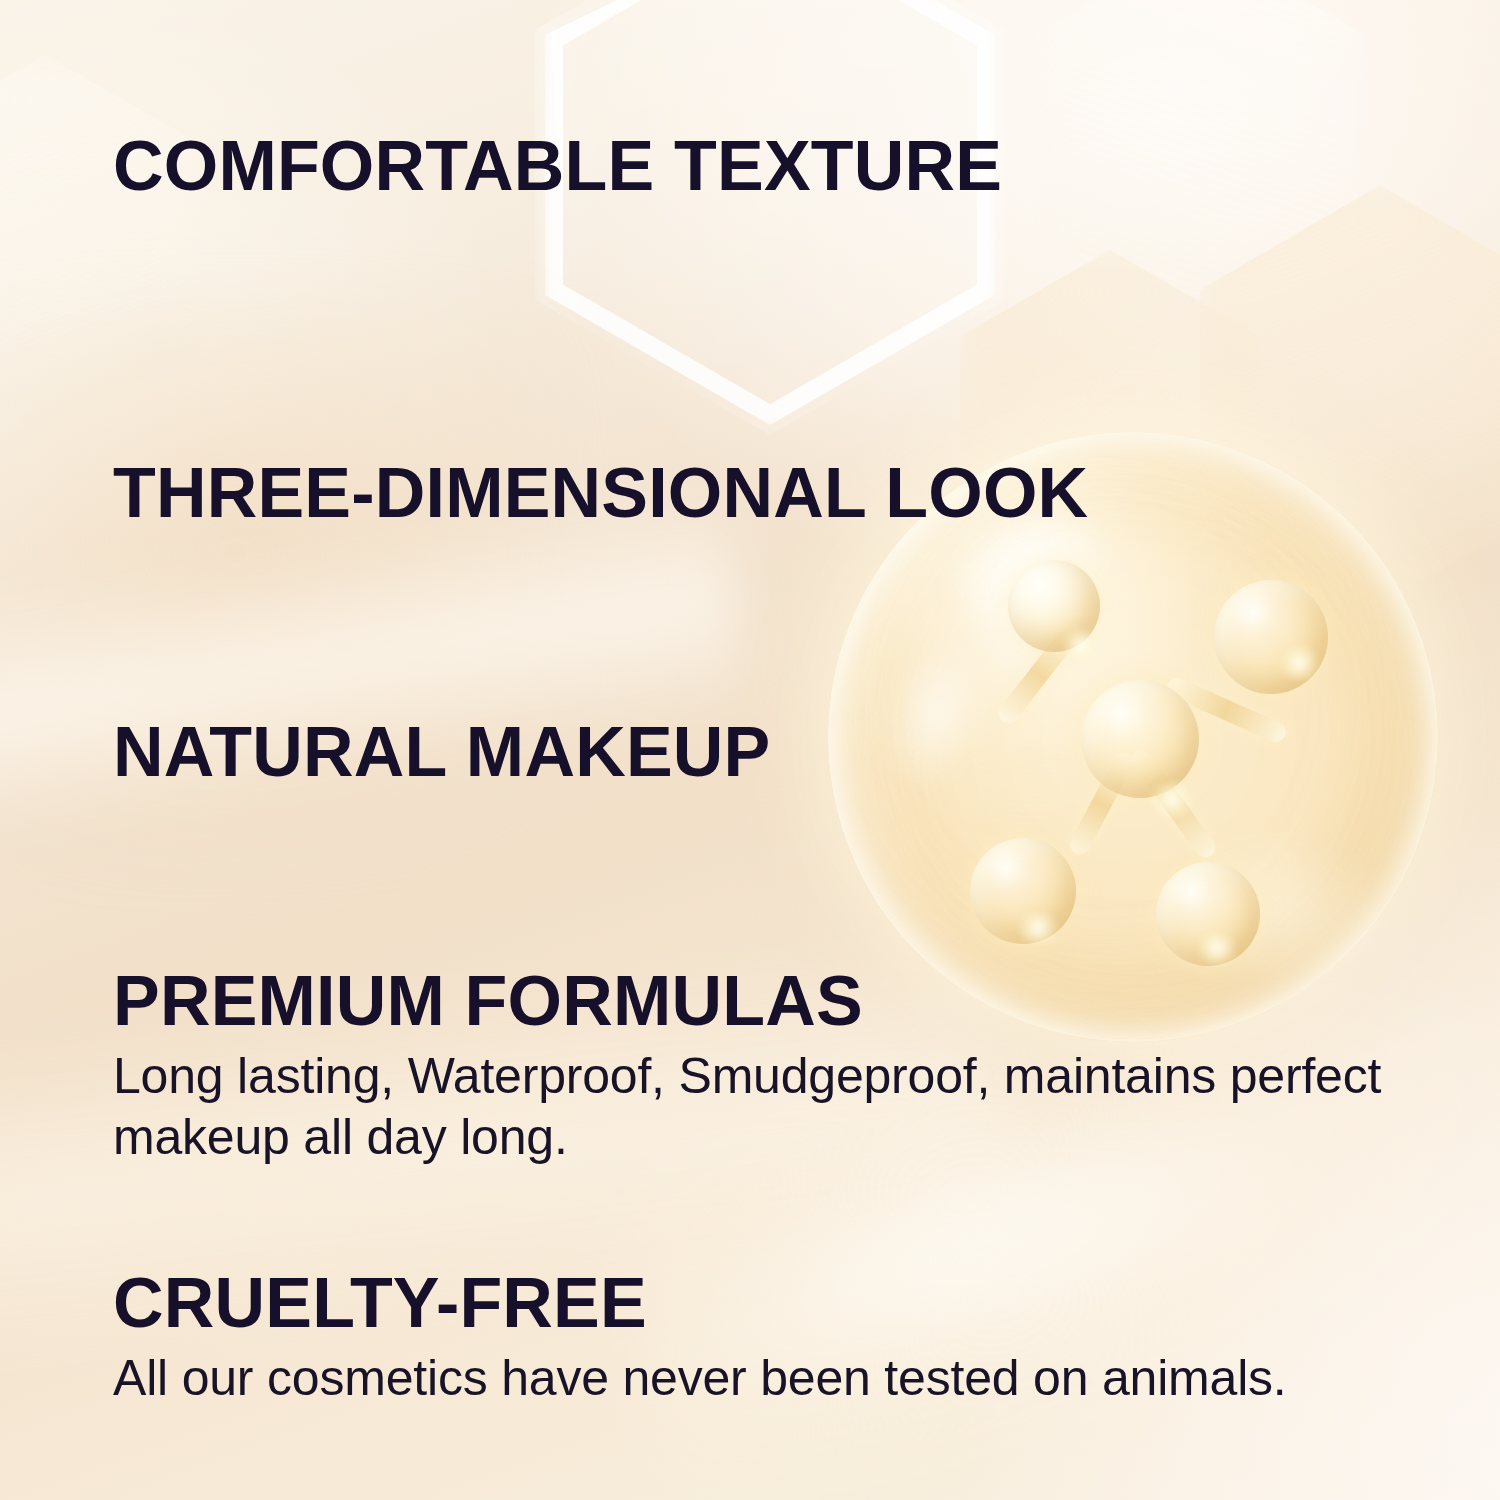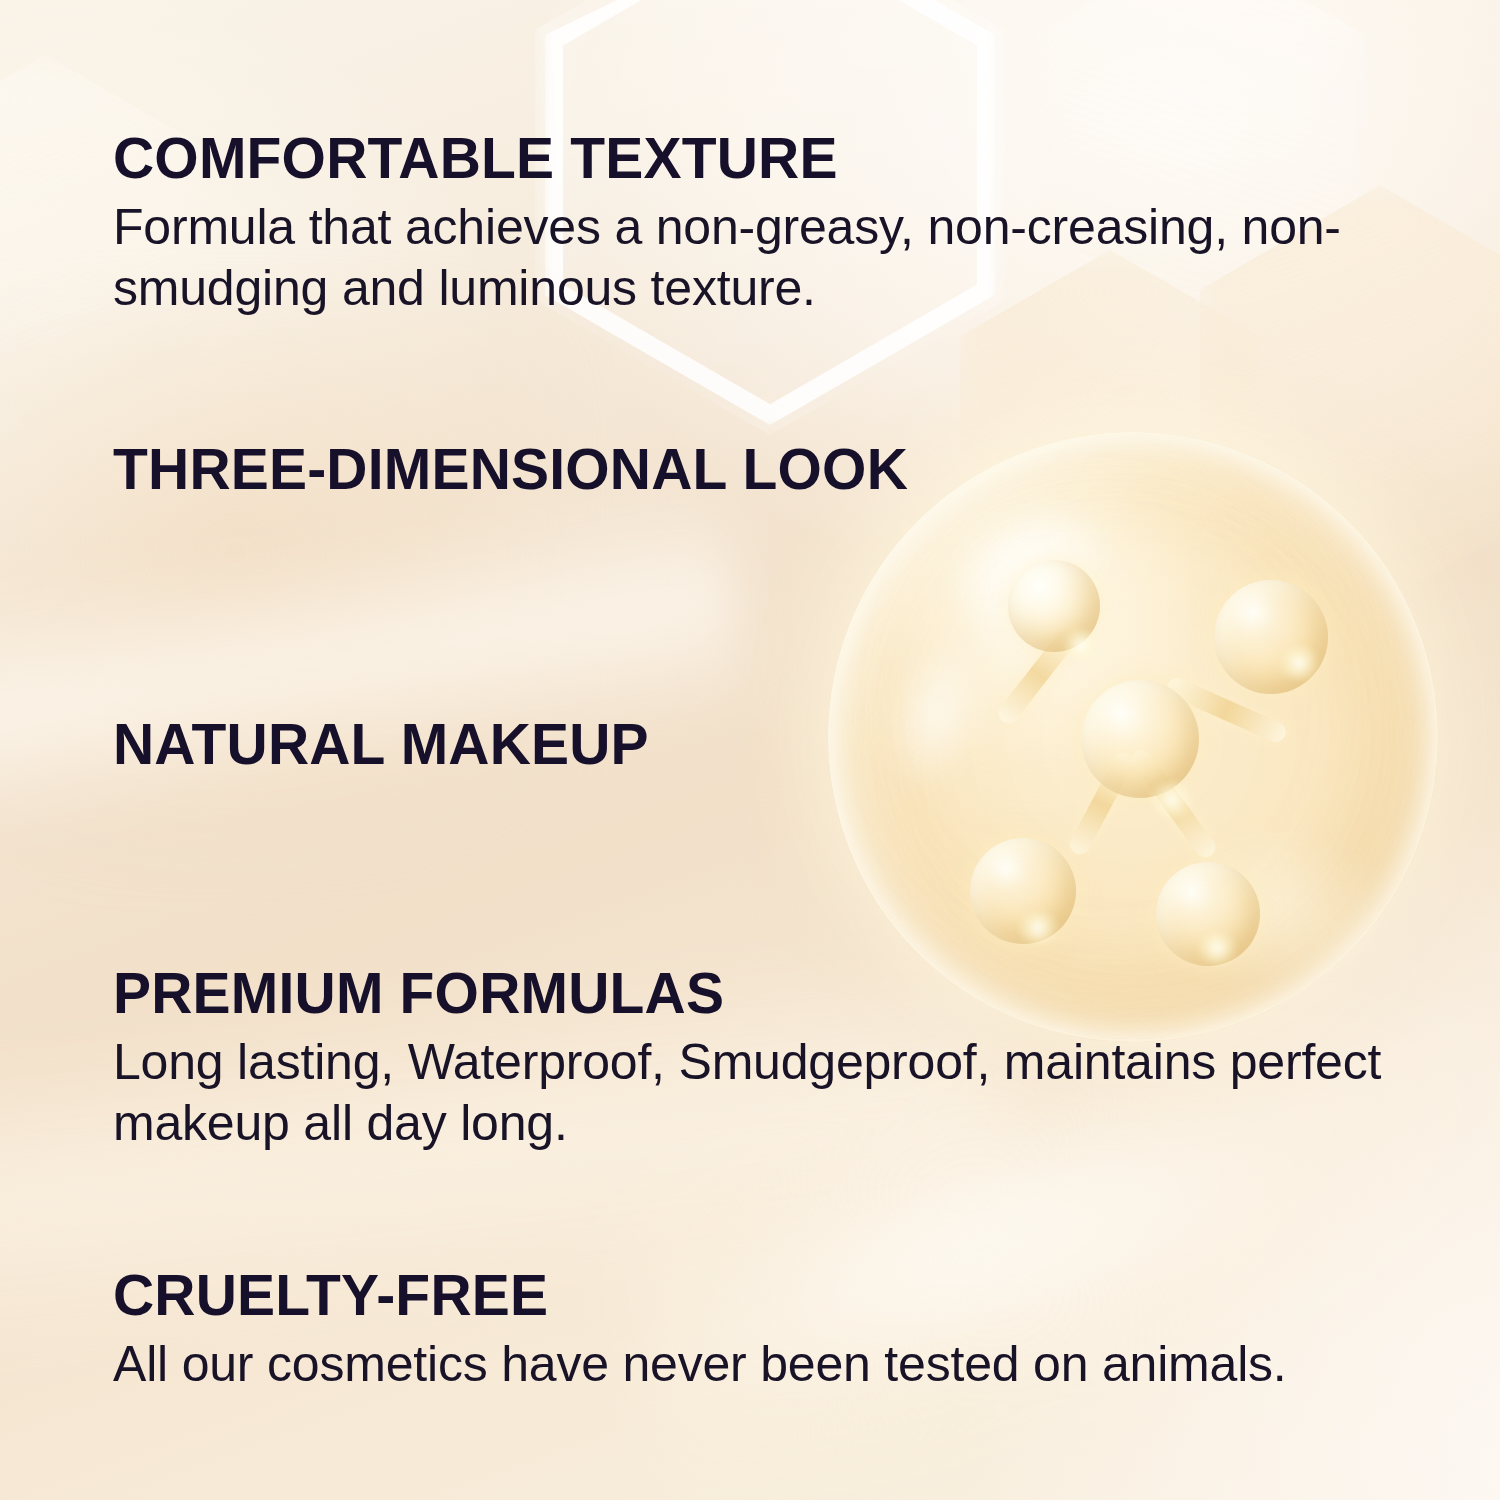--- a/index.html
+++ b/index.html
@@ -221,37 +221,37 @@
     position: absolute;
     inset: 0;
   }
   .feature {
     position: absolute;
     left: 113px;
     width: 1320px;
   }
   .feature-title {
     margin: 0 0 6px 0;
-    font-size: 57px;
+    font-size: 70px;
     font-weight: 700;
     letter-spacing: 0.2px;
     color: #16102a;
     line-height: 1.12;
     white-space: nowrap;
   }
   .feature-body {
     margin: 0;
     font-size: 50px;
     font-weight: 400;
     color: #191327;
     line-height: 1.22;
     letter-spacing: -0.2px;
   }
   #feature-0 { top: 127px; }
-  #feature-1 { top: 438px; }
+  #feature-1 { top: 454px; }
   #feature-2 { top: 713px; }
   #feature-3 { top: 962px; }
   #feature-4 { top: 1264px; }
 </style>
 </head>
 <body>
 
 <div id="canvas">
 
   <div id="bg-base" class="bg-layer"></div>
@@ -296,21 +296,20 @@
       <div class="spark" style="left:318px; top:350px; width:52px; height:36px;"></div>
       <div class="spark" style="left:186px; top:480px; width:48px; height:32px;"></div>
       <div class="spark" style="left:366px; top:500px; width:46px; height:32px;"></div>
     </div>
   </div>
 
   <div id="content">
 
     <div class="feature" id="feature-0">
       <h2 class="feature-title">COMFORTABLE TEXTURE</h2>
-      <p class="feature-body">Formula that achieves a non-greasy, non-creasing, non-smudging and luminous texture.</p>
     </div>
 
     <div class="feature" id="feature-1">
       <h2 class="feature-title">THREE-DIMENSIONAL LOOK</h2>
     </div>
 
     <div class="feature" id="feature-2">
       <h2 class="feature-title">NATURAL MAKEUP</h2>
     </div>
 

